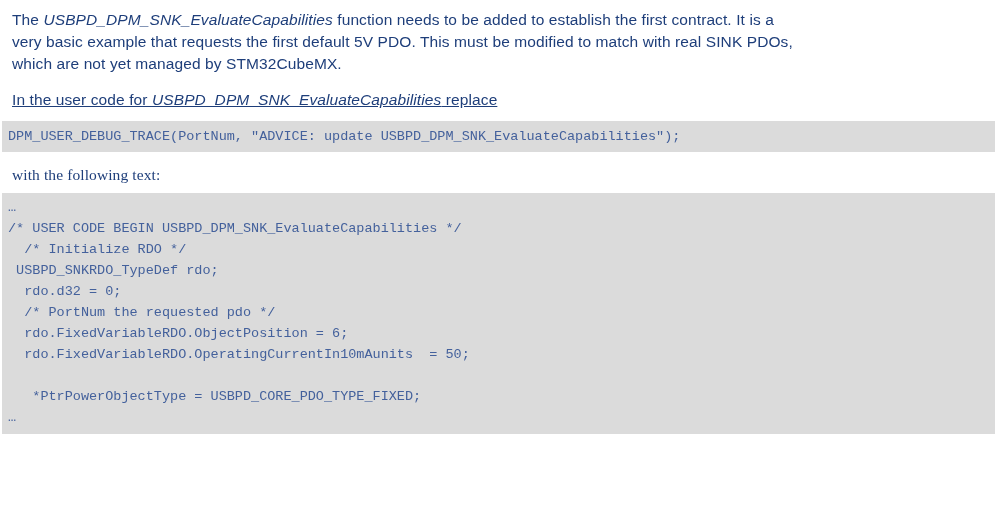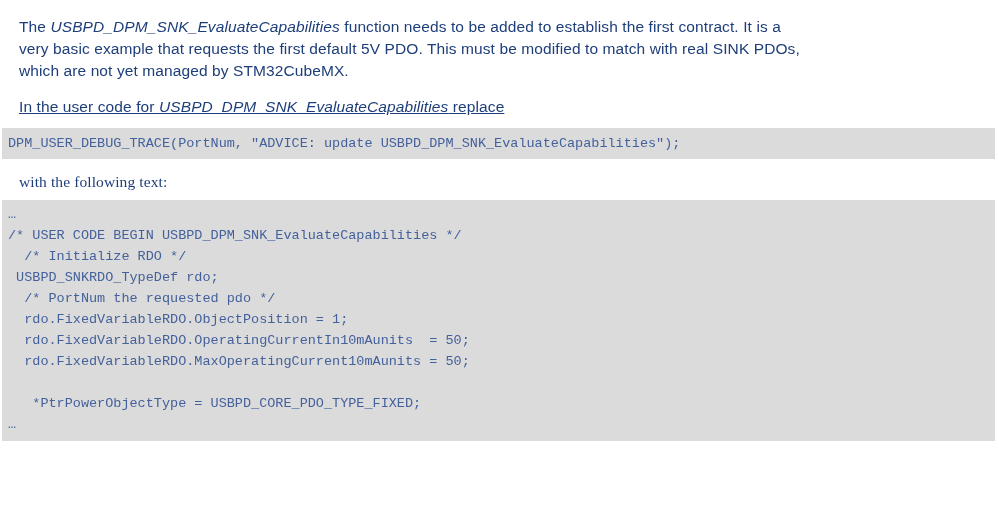--- a/index.html
+++ b/index.html
@@ -11,21 +11,21 @@
     width: 999px;
     height: 519px;
     overflow: hidden;
     font-family: "Liberation Sans", sans-serif;
   }
   .doc {
     padding: 5px 4px 0 8px;
     color: var(--body-text, #1e3e7a);
   }
   .para {
-    margin: 11px;
+    margin: 4px;
     font-size: 15.5px;
     line-height: 22px;
     letter-spacing: 0.1px;
   }
   .para .line {
     white-space: pre;
   }
   .para .run-italic {
     font-style: italic;
   }
@@ -60,21 +60,21 @@
       <div class="code-line">DPM_USER_DEBUG_TRACE(PortNum, "ADVICE: update USBPD_DPM_SNK_EvaluateCapabilities");</div>
     </div>
 
   <p class="para para-gap-c"><span class="line"><span class="run-normal">with the following text:</span></span></p>
 
   <div class="code code-multi">
       <div class="code-line">…</div>
       <div class="code-line">/* USER CODE BEGIN USBPD_DPM_SNK_EvaluateCapabilities */</div>
       <div class="code-line">  /* Initialize RDO */</div>
       <div class="code-line"> USBPD_SNKRDO_TypeDef rdo;</div>
+      <div class="code-line">  rdo.d32 = 0;</div>
       <div class="code-line">  /* PortNum the requested pdo */</div>
-      <div class="code-line">  rdo.FixedVariableRDO.ObjectPosition = 1;</div>
+      <div class="code-line">  rdo.FixedVariableRDO.ObjectPosition = 6;</div>
       <div class="code-line">  rdo.FixedVariableRDO.OperatingCurrentIn10mAunits  = 50;</div>
-      <div class="code-line">  rdo.FixedVariableRDO.MaxOperatingCurrent10mAunits = 50;</div>
       <div class="code-line"></div>
       <div class="code-line">   *PtrPowerObjectType = USBPD_CORE_PDO_TYPE_FIXED;</div>
       <div class="code-line">…</div>
     </div>
 </div>
 
 </body></html>

